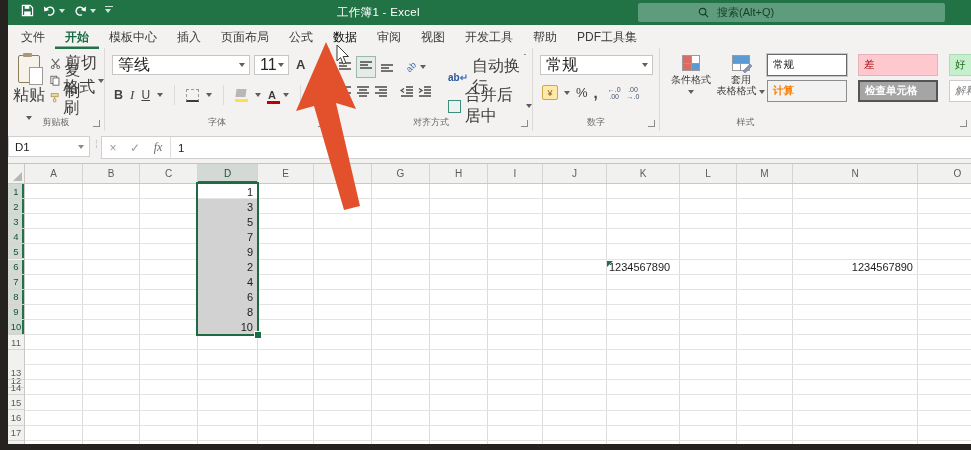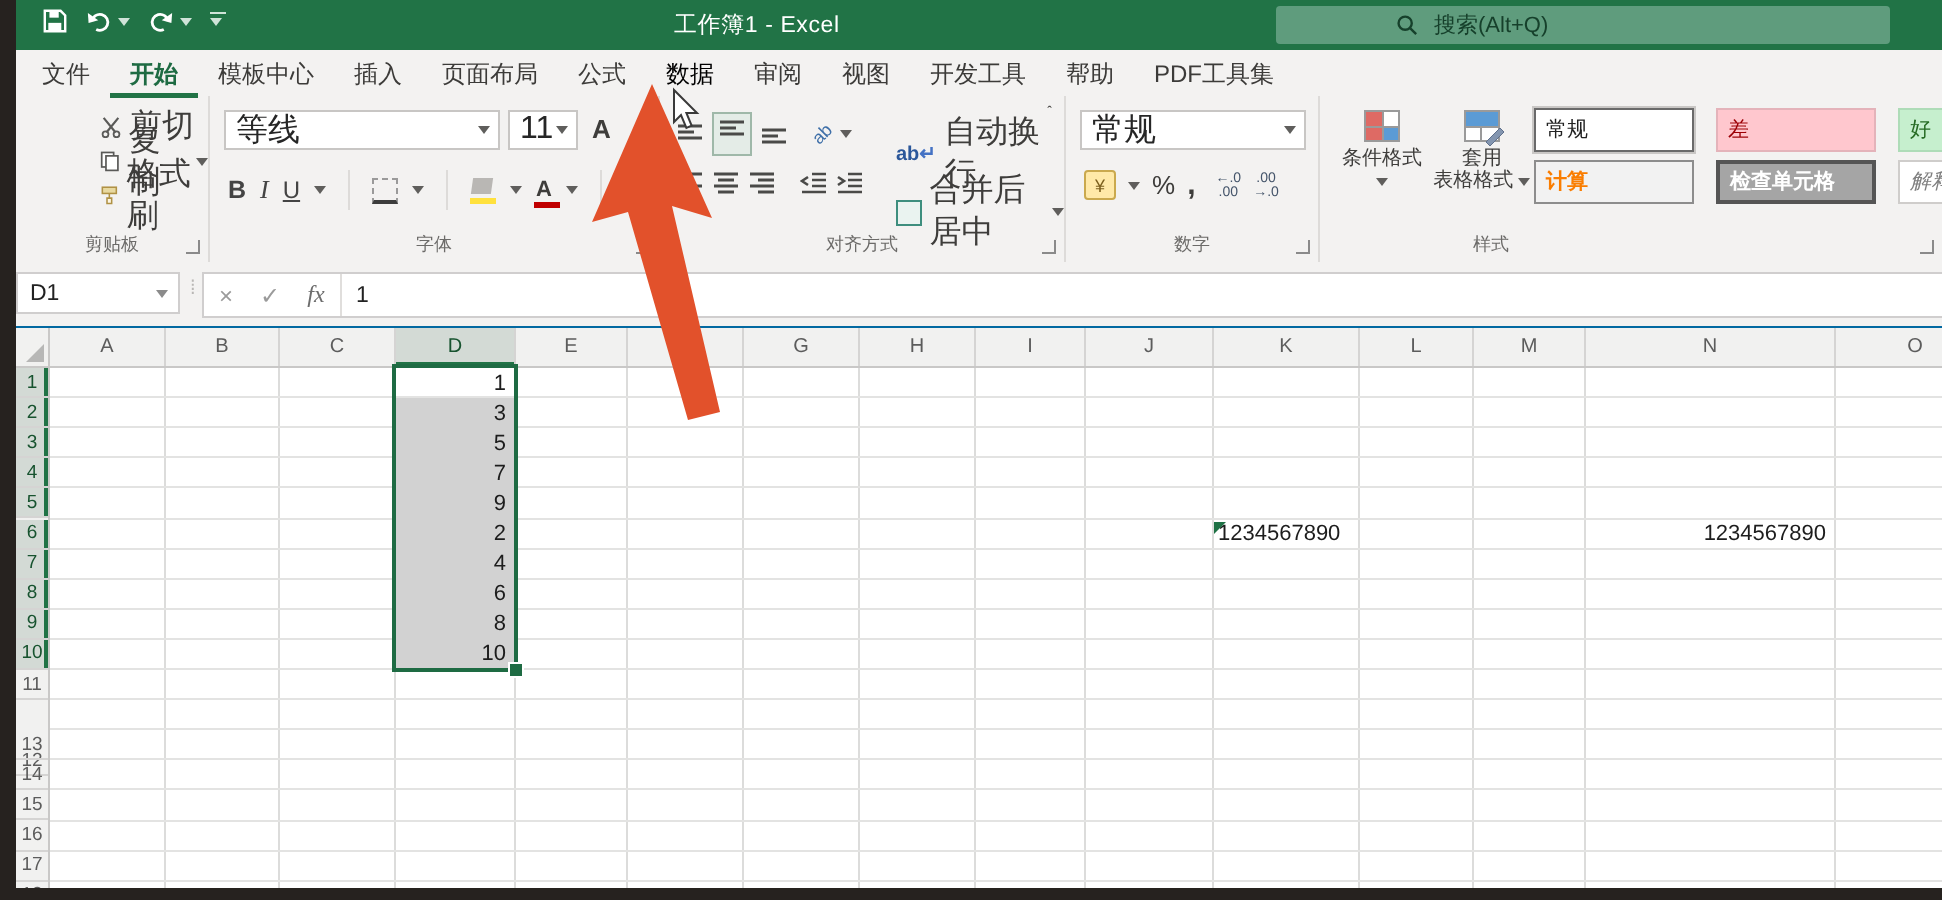--- a/index.html
+++ b/index.html
@@ -1,16 +1,16 @@
 <!DOCTYPE html>
 <html><head>
 <meta charset="utf-8">
 <style>
   html,body{margin:0;padding:0;background:#555;}
-  .screen{position:relative;width:971px;height:450px;overflow:hidden;background:#0369a1;
+  .screen{position:relative;width:971px;height:450px;overflow:hidden;background:#f9a8d4;
     font-family:"Liberation Sans",sans-serif;-webkit-font-smoothing:antialiased;}
   .abs{position:absolute;}
   
   .left-strip{left:0;top:0;width:8px;height:450px;background:#26221f;z-index:60;}
   .bottom-strip{left:0;top:444px;width:971px;height:6px;background:#26221f;z-index:60;}
   
   .titlebar{left:0;top:0;width:971px;height:25px;background:#217346;z-index:5;}
   .qat{left:21px;top:4px;display:flex;align-items:center;gap:9px;}
   .qat .caret{width:0;height:0;border-left:3px solid transparent;border-right:3px solid transparent;border-top:4px solid #cfe3d8;}
   .win-title{left:337px;top:5px;color:#fff;font-size:11.5px;letter-spacing:.3px;}
@@ -165,20 +165,25 @@
       <div class="tab">审阅</div>
       <div class="tab">视图</div>
       <div class="tab">开发工具</div>
       <div class="tab">帮助</div>
       <div class="tab">PDF工具集</div>
     </div>
 
   <div class="abs ribbon">
 
     <div class="rgroup" style="left:8px;width:97px;">
+      <div class="paste-big">
+        <div class="clipicon"></div>
+        <div class="smalltext" style="margin-top:2px;">粘贴</div>
+        <i class="caret-d" style="margin-top:1px;"></i>
+      </div>
       <div class="clip-col">
         <div class="clip-item">
           <svg width="11" height="11" viewBox="0 0 12 12">
               <path d="M2 1 L8.5 9 M10 1 L3.5 9" stroke="#5a5a58" stroke-width="1.2" fill="none"></path>
               <circle cx="3" cy="10" r="1.6" fill="none" stroke="#5a5a58"></circle>
               <circle cx="9" cy="10" r="1.6" fill="none" stroke="#5a5a58"></circle>
             </svg>
           <span class="smalltext">剪切</span>
         </div>
         <div class="clip-item">

